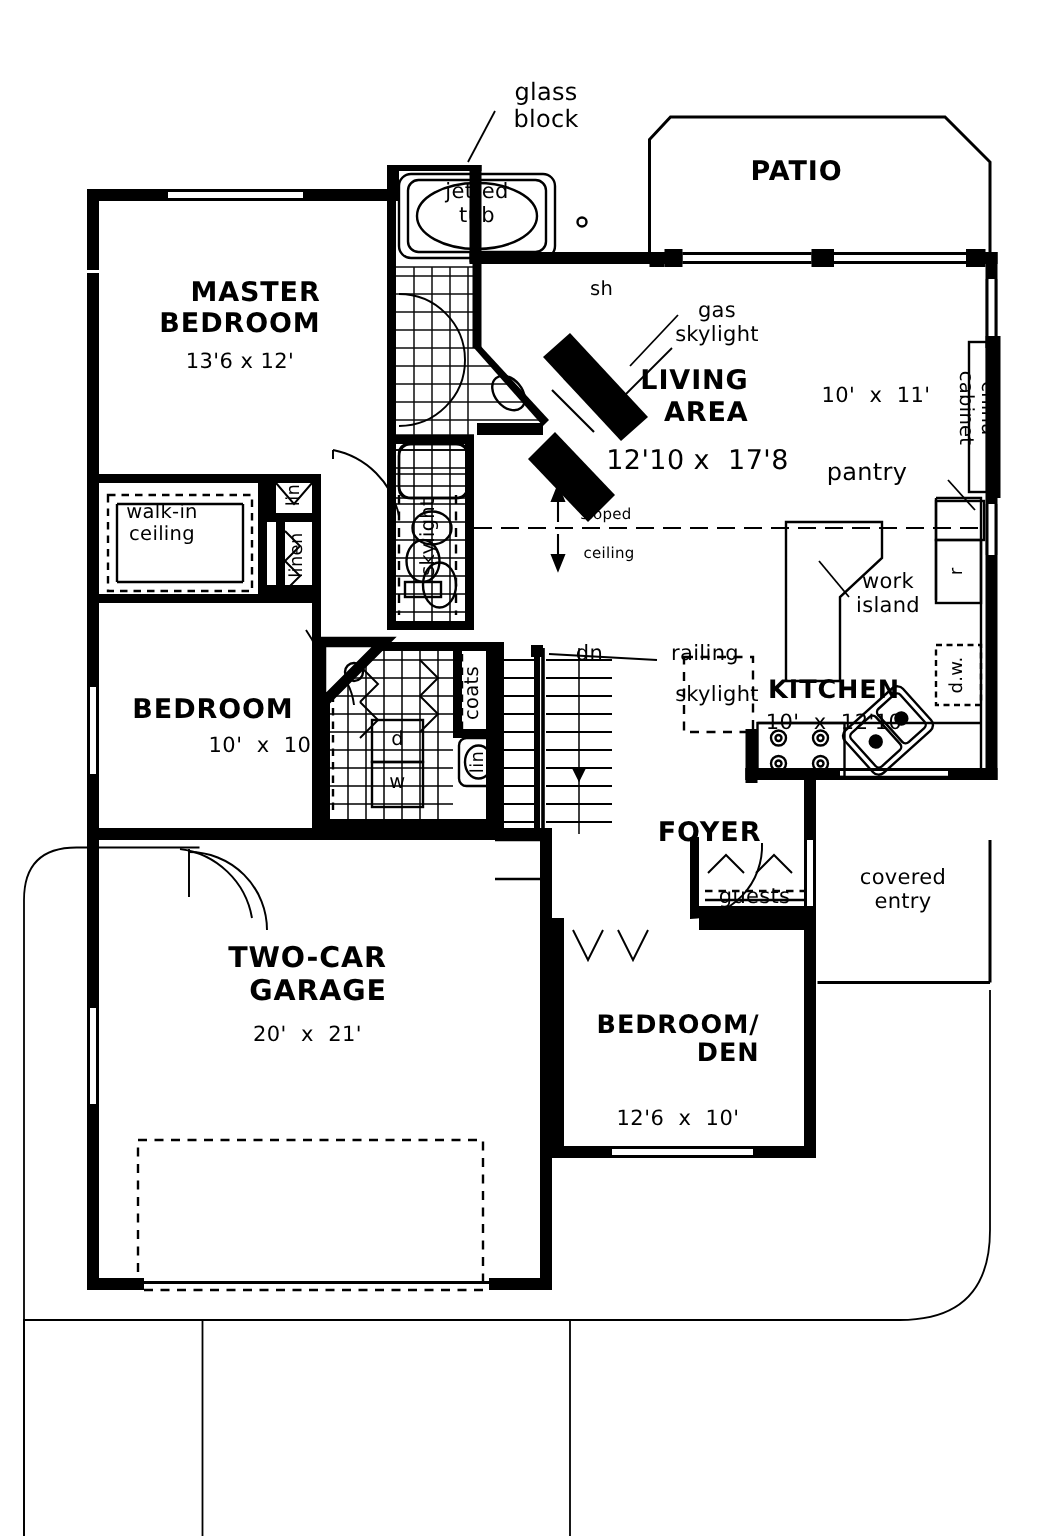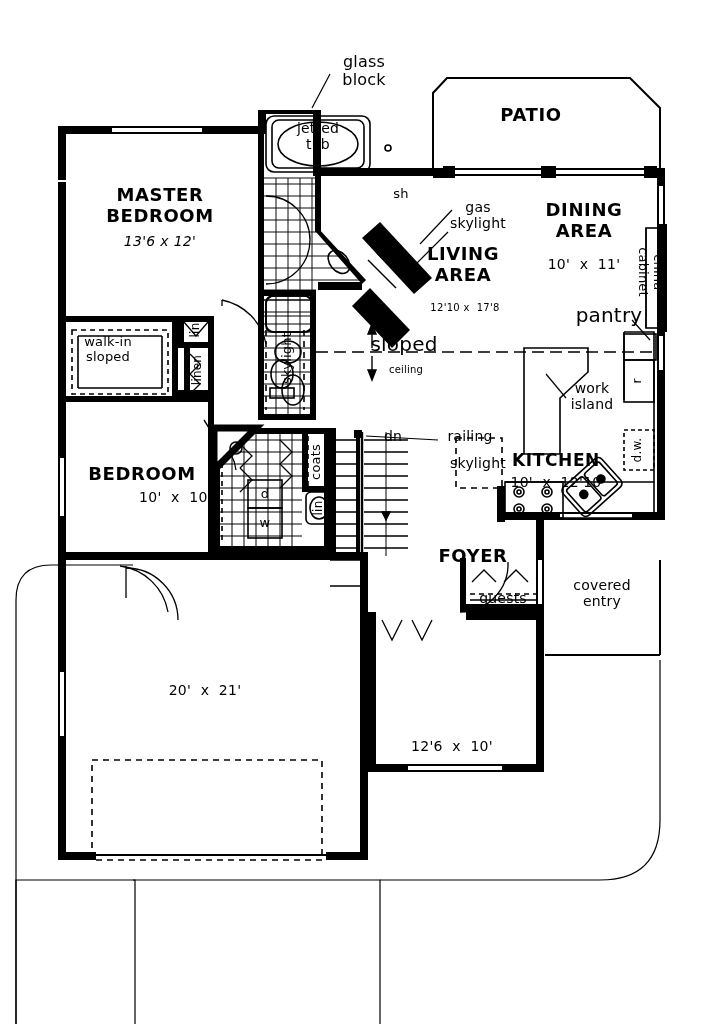--- a/index.html
+++ b/index.html
@@ -38,20 +38,21 @@
     color: #000;
     white-space: pre;
     line-height: 1.14;
     text-align: center;
     transform: translate(-50%, -50%);
   }
   .room-name {
     font-family: "DejaVu Sans", sans-serif;
     font-weight: bold;
     letter-spacing: 0.6px;
+    text-align: right;
   }
   .room-dim {
     font-family: "DejaVu Sans", sans-serif;
     font-weight: normal;
     letter-spacing: 0.3px;
   }
   .note {
     font-family: "DejaVu Sans", sans-serif;
     font-weight: normal;
     letter-spacing: 0.2px;
@@ -425,24 +426,24 @@
       <rect x="443" y="166" width="12" height="12"></rect>
       <rect x="644" y="166" width="13" height="12"></rect>
     </g>
 
   </svg>
 
   <div class="label-layer">
 
     <div class="lbl room-name" style="left:160px; top:206px; font-size:18px;">MASTER
 BEDROOM</div>
-    <div class="lbl room-dim" style="left:160px; top:242px; font-size:14px;font-style:italic;">13'6 x 12'</div>
+    <div class="lbl room-dim" style="left:160px; top:242px; font-size:14px;">13'6 x 12'</div>
 
     <div class="lbl note" style="left:108px; top:350px; font-size:13px;">walk-in
-sloped</div>
+ceiling</div>
 
     <div class="lbl note vert-up" style="left:196px; top:330px; font-size:12px;">lin</div>
 
     <div class="lbl note vert-up" style="left:198px; top:370px; font-size:12px;">linen</div>
 
     <div class="lbl room-name" style="left:142px; top:474px; font-size:18px;">BEDROOM</div>
     <div class="lbl room-dim" style="left:140px; top:498px; font-size:14px;margin-left:40px;">10'  x  10'8</div>
 
     <div class="lbl note" style="left:352px; top:71px; font-size:16px;margin-left:12px;">glass
 block</div>
@@ -452,35 +453,33 @@
 
     <div class="lbl note" style="left:401px; top:146px; font-size:13px;margin-top:48px;">sh</div>
 
     <div class="lbl note vert-up" style="left:287px; top:358px; font-size:13px;">skylight</div>
 
     <div class="lbl note" style="left:478px; top:216px; font-size:14px;">gas
 skylight</div>
 
     <div class="lbl room-name" style="left:463px; top:265px; font-size:18px;">LIVING
 AREA</div>
-    <div class="lbl room-dim" style="left:465px; top:308px; font-size:10px;">12'10 x  17'8</div>
-
-    <div class="lbl note" style="left:404px; top:344px; font-size:20px;">sloped</div>
+    <div class="lbl room-dim" style="left:465px; top:308px; font-size:18px;">12'10 x  17'8</div>
+
+    <div class="lbl note" style="left:404px; top:344px; font-size:10px;">sloped</div>
     <div class="lbl note" style="left:406px; top:370px; font-size:10px;">ceiling</div>
 
     <div class="lbl room-name" style="left:531px; top:115px; font-size:18px;">PATIO</div>
 
-    <div class="lbl room-name" style="left:584px; top:221px; font-size:18px;">DINING
-AREA</div>
     <div class="lbl room-dim" style="left:584px; top:265px; font-size:14px;">10'  x  11'</div>
 
     <div class="lbl note vert" style="left:650px; top:272px; font-size:13px;">china
 cabinet</div>
 
-    <div class="lbl note" style="left:601px; top:315px; font-size:20px;padding-left:16px;">pantry</div>
+    <div class="lbl note" style="left:570px; top:315px; font-size:16px;padding-left:16px;">pantry</div>
 
     <div class="lbl note" style="left:592px; top:397px; font-size:14px;">work
 island</div>
 
     <div class="lbl room-name" style="left:556px; top:461px; font-size:17px;">KITCHEN</div>
     <div class="lbl room-dim" style="left:556px; top:483px; font-size:14px;">10'  x  12'10</div>
 
     <div class="lbl note vert-up" style="left:638px; top:381px; font-size:12px;">r</div>
 
     <div class="lbl note vert-up" style="left:638px; top:450px; font-size:12px;">d.w.</div>
@@ -498,18 +497,22 @@
 
     <div class="lbl note" style="left:478px; top:464px; font-size:14px;">skylight</div>
 
     <div class="lbl room-name" style="left:473px; top:556px; font-size:18px;">FOYER</div>
 
     <div class="lbl note" style="left:503px; top:599px; font-size:14px;">guests</div>
 
     <div class="lbl note" style="left:602px; top:594px; font-size:14px;">covered
 entry</div>
 
+    <div class="lbl room-name" style="left:205px; top:650px; font-size:19px;">TWO-CAR
+GARAGE</div>
     <div class="lbl room-dim" style="left:205px; top:691px; font-size:14px;">20'  x  21'</div>
 
+    <div class="lbl room-name" style="left:452px; top:694px; font-size:17px;">BEDROOM/
+DEN</div>
     <div class="lbl room-dim" style="left:452px; top:747px; font-size:14px;">12'6  x  10'</div>
 
   </div>
 </div>
 
 </body></html>

